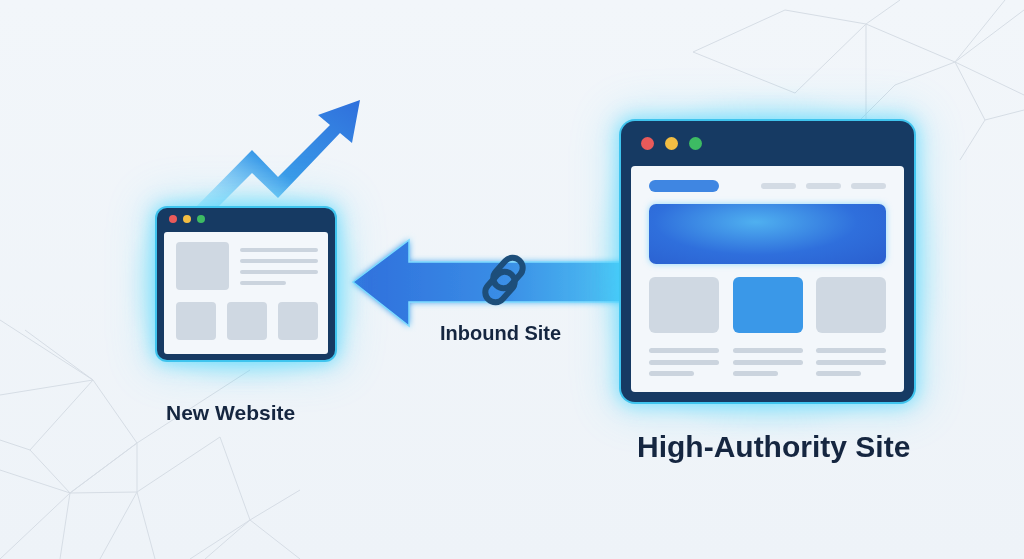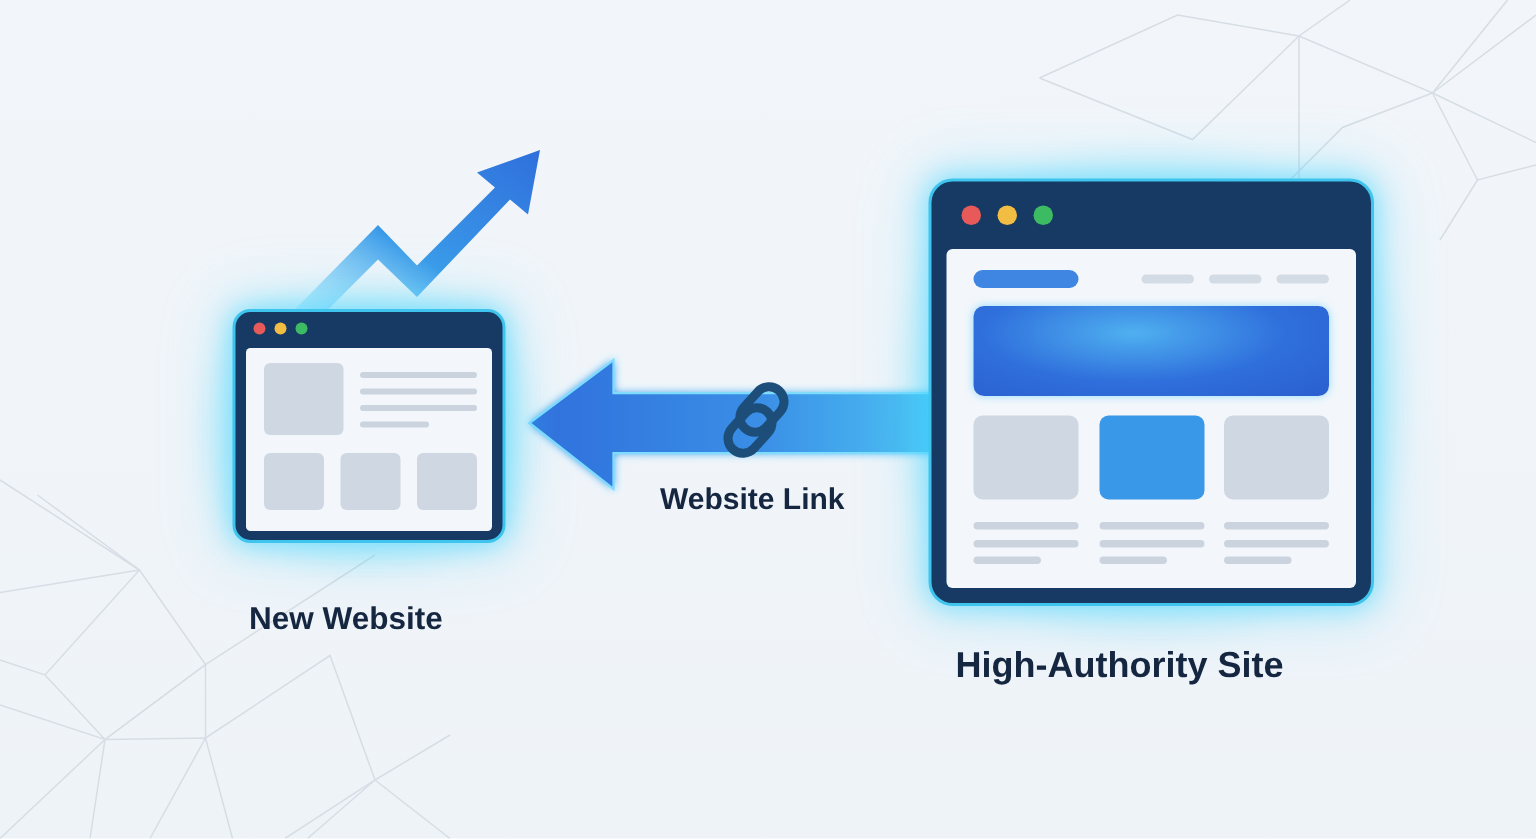--- a/index.html
+++ b/index.html
@@ -37,21 +37,21 @@
     
     #win-big { left: 621px; top: 121px; width: 293px; height: 281px; border-radius: 14px; }
     #win-big .titlebar { height: 44px; padding-left: 20px; gap: 11px; }
     #win-big .dot { width: 13px; height: 13px; }
     #win-big .body { left: 10px; top: 45px; width: 273px; height: 226px; border-radius: 4px; }
 
     .label {
       position: absolute; color: #152640; font-weight: bold; white-space: nowrap;
     }
     #label-new { left: 166px; top: 401px; font-size: 21px; text-align: center; }
-    #label-high { left: 637px; top: 430px; font-size: 24px; text-align: center; }
+    #label-high { left: 637px; top: 430px; font-size: 30px; text-align: center; }
     #label-link { left: 440px; top: 322px; font-size: 20px; }
   </style>
 </head>
 <body>
 
 <svg class="bg-lines" viewBox="0 0 1024 559">
   <g stroke="#d6dde5" stroke-width="1" fill="none">
     <polyline points="693,52 785,10 866,24 795,93 693,52"></polyline>
     <polyline points="866,24 955,62 1024,10"></polyline>
     <polyline points="866,24 866,140"></polyline>
@@ -156,13 +156,13 @@
     <div class="line" style="left:102px;top:194px;width:70px;height:5px;"></div>
     <div class="line" style="left:102px;top:205px;width:45px;height:5px;"></div>
     <div class="line" style="left:185px;top:182px;width:70px;height:5px;"></div>
     <div class="line" style="left:185px;top:194px;width:70px;height:5px;"></div>
     <div class="line" style="left:185px;top:205px;width:45px;height:5px;"></div>
   </div>
 </div>
 
 <div class="label" id="label-new">New Website</div>
 <div class="label" id="label-high">High-Authority Site</div>
-<div class="label" id="label-link">Website Link</div>
+<div class="label" id="label-link">Inbound Site</div>
 
 </body></html>

